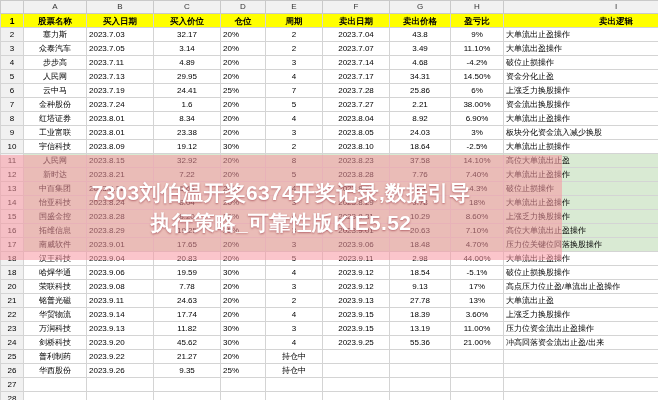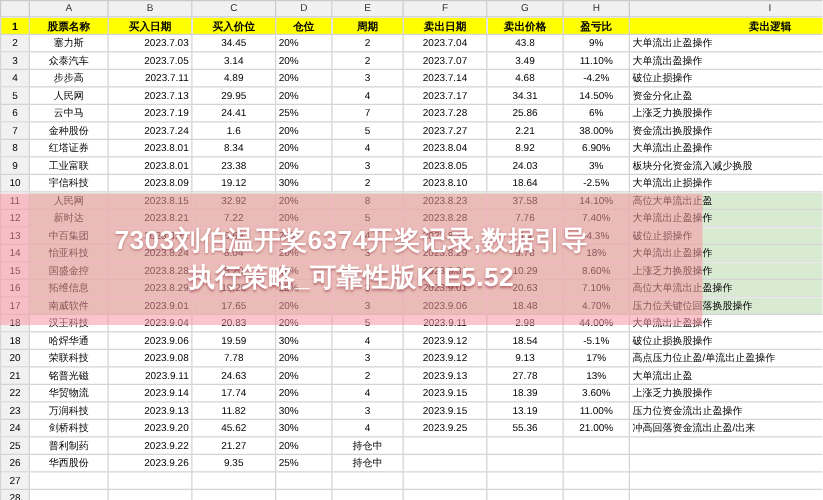--- a/index.html
+++ b/index.html
@@ -53,21 +53,21 @@
     width: 18px;
   }
   
   tr.headrow td {
     background: #ffff00;
     font-weight: bold;
     text-align: center;
     font-size: 8.5px;
   }
   .c-name   { width: 58px; text-align: center; }
-  .c-buyd   { width: 62px; text-align: right; }
+  .c-buyd   { width: 62px; text-align: left; }
   .c-buyp   { width: 62px; text-align: center; }
   .c-pos    { width: 40px; text-align: left; }
   .c-period { width: 52px; text-align: center; }
   .c-seld   { width: 62px; text-align: center; }
   .c-selp   { width: 56px; text-align: center; }
   .c-rate   { width: 48px; text-align: center; }
   .c-logic  { width: 220px; text-align: left; padding-left: 4px; }
 
   .green { color: #00a03c; }
   .red   { color: #e00000; }
@@ -126,21 +126,21 @@
           <td class="c-period">周期</td>
           <td class="c-seld">卖出日期</td>
           <td class="c-selp">卖出价格</td>
           <td class="c-rate">盈亏比</td>
           <td class="c-logic">卖出逻辑</td>
         </tr>
         <tr>
           <td class="rowhdr">2</td>
           <td class="c-name">塞力斯</td>
           <td class="c-buyd">2023.7.03</td>
-          <td class="c-buyp">34.45</td>
+          <td class="c-buyp">32.17</td>
           <td class="c-pos">20%</td>
           <td class="c-period">2</td>
           <td class="c-seld">2023.7.04</td>
           <td class="c-selp">43.8</td>
           <td class="c-rate red">9%</td>
           <td class="c-logic green logic">大单流出止盈操作</td>
         </tr>
         <tr>
           <td class="rowhdr">3</td>
           <td class="c-name">众泰汽车</td>

